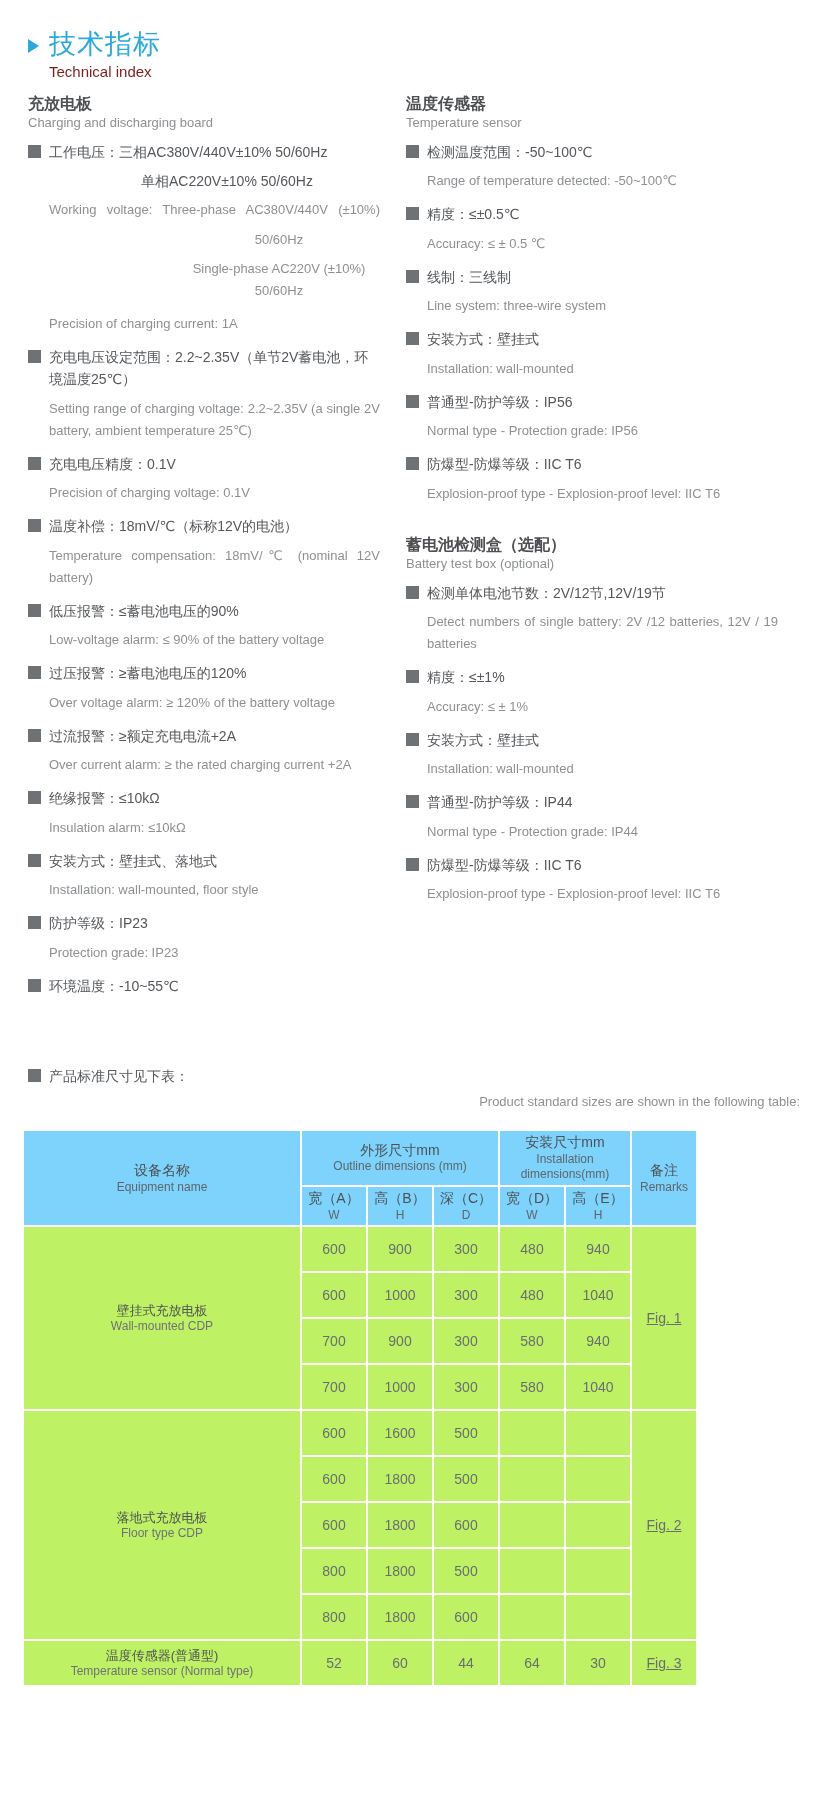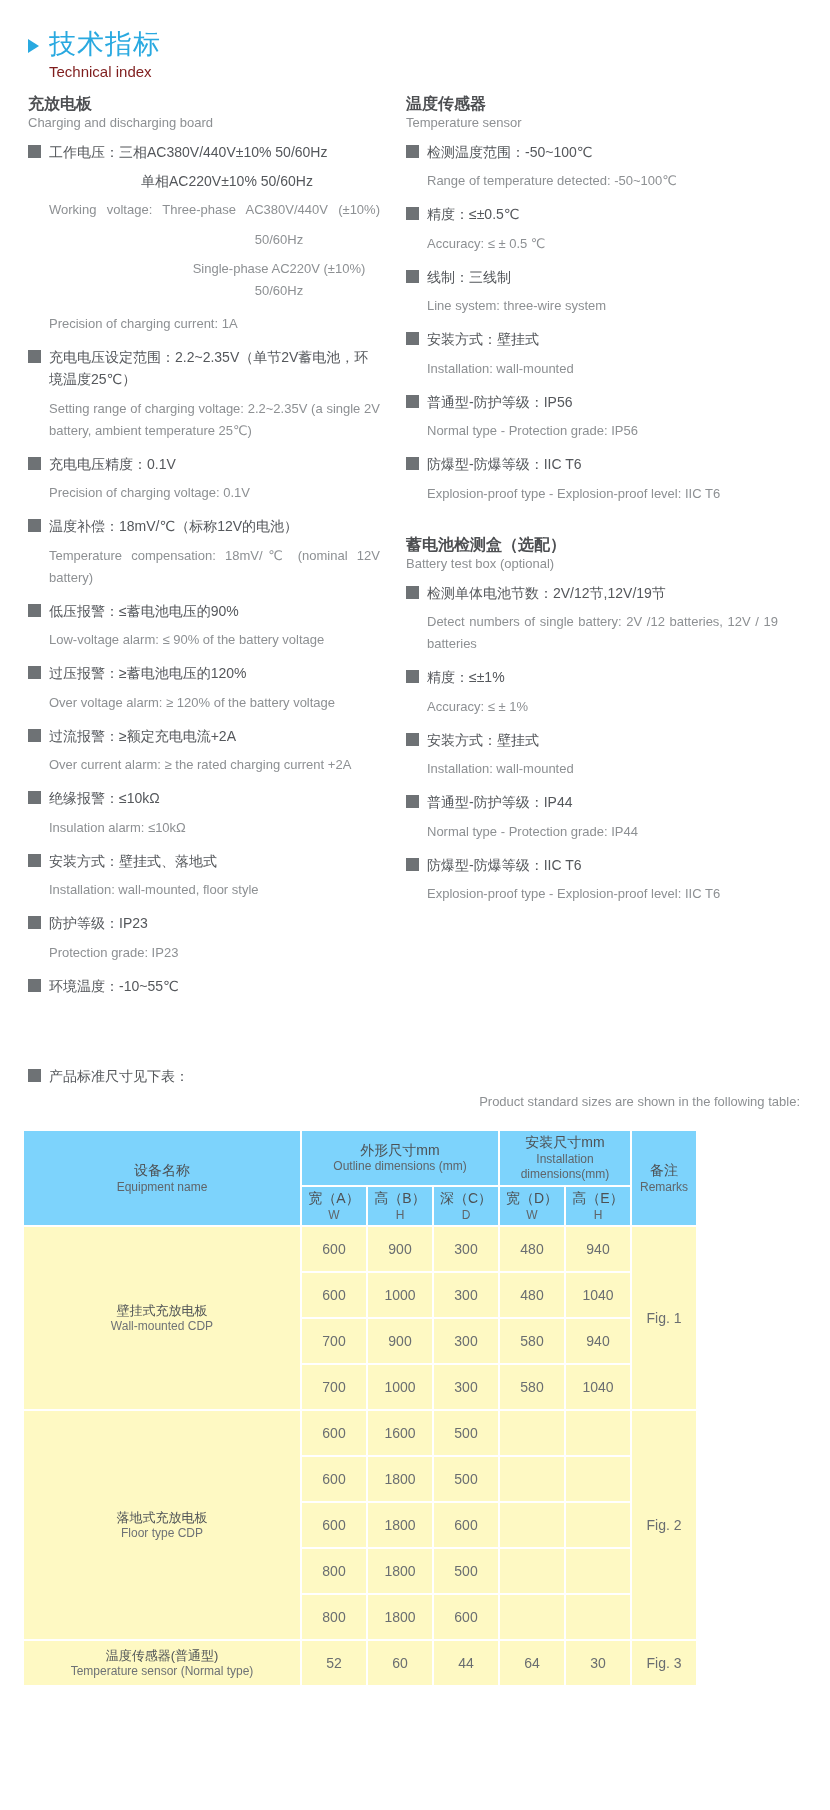--- a/index.html
+++ b/index.html
@@ -34,32 +34,32 @@
 
   
   .table-note { margin-top:64px; }
   .table-note .zh-line { font-size:14px; }
   .table-note .en { margin-top:3px; text-align:right; }
 
   
   table.size-table { border-collapse:collapse; margin-top:16px; margin-left:-6px; table-layout:fixed; }
   .size-table th, .size-table td { border:2px solid #ffffff; text-align:center; vertical-align:middle; padding:2px 2px; }
   .size-table th { background:#7dd3fc; font-weight:normal; }
-  .size-table td { background:#fef9c3; color:#6a6e71; font-size:14px; }
+  .size-table td { background:#bef264; color:#6a6e71; font-size:14px; }
   .col-name { width:278px; }
   .col-num  { width:66px; }
   .col-rem  { width:66px; }
   .hr1 { height:46px; }
   .hr2 { height:36px; }
   .dr  { height:46px; }
   .h-zh { font-size:14px; color:#4d5154; line-height:1.35; }
   .h-en { font-size:12px; color:#5f656a; line-height:1.3; }
   .n-zh { font-size:13px; color:#4f5356; line-height:1.35; }
   .n-en { font-size:12px; color:#6e7276; line-height:1.3; }
-  .remark { font-size:13px; color:#5c6063; }
+  .remark { font-size:13px; color:#5c6063;text-decoration:underline; }
 </style>
 </head>
 <body>
 
 <div class="page">
 
   <div class="title-row">
     <span class="tri"></span>
     <span class="page-title">技术指标</span>
   </div>

